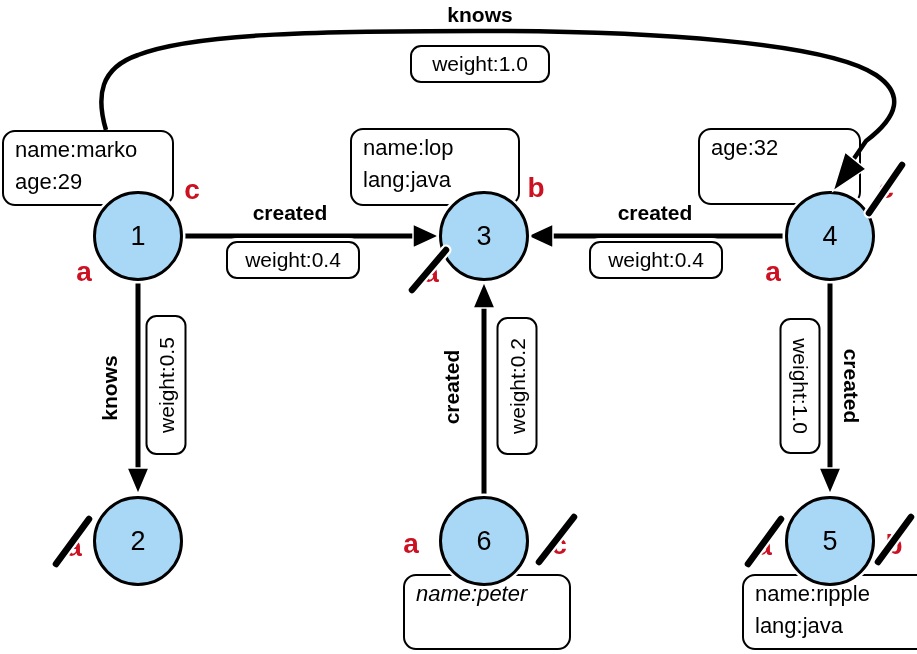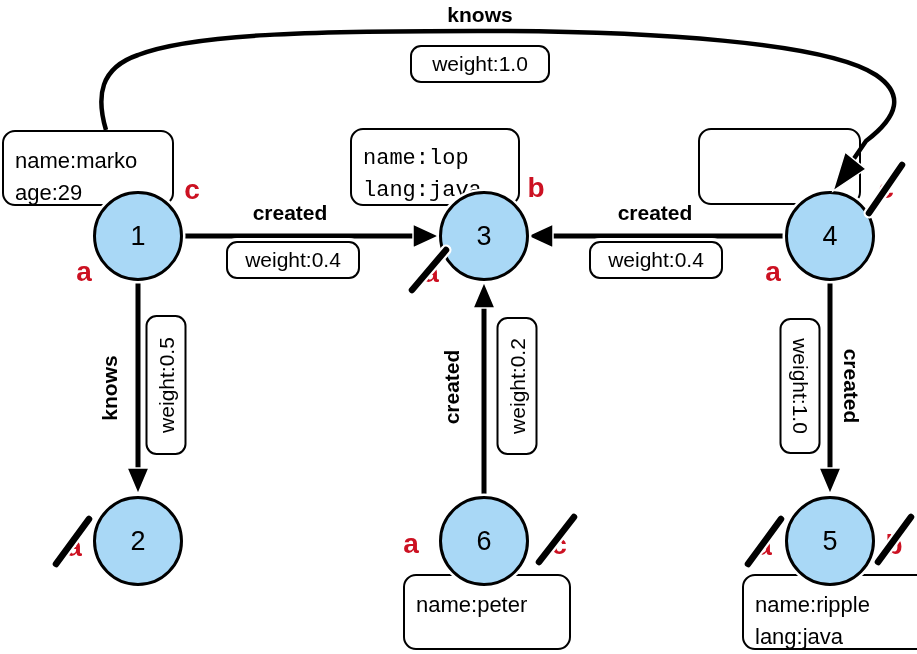--- a/index.html
+++ b/index.html
@@ -28,21 +28,21 @@
     font-size: 27px; color: #000;
     box-shadow: 0 0 0 2.5px #fff;
     z-index: 3;
   }
   .propbox {
     position: absolute;
     background: #fff;
     border: 2.5px solid #000;
     border-radius: 13px;
     box-sizing: border-box;
-    padding: 13px 11px;
+    padding: 2px 11px;
     font-size: 22px;
     line-height: 1.45;
     color: #000;
     box-shadow: 0 0 0 3px #fff;
     z-index: 2;
     white-space: nowrap;
   }
   .wbox {
     position: absolute;
     background: #fff;
@@ -106,27 +106,28 @@
     <line class="edge-line" x1="484" y1="496" x2="484" y2="305"></line>
     <polygon class="arrowhead" points="484,282 473,308 495,308"></polygon>
     <line class="edge-line" x1="830" y1="281" x2="830" y2="472"></line>
     <polygon class="arrowhead" points="830,494 819,468 841,468"></polygon>
   </svg>
 
   <div class="propbox" style="left:2px; top:130px; width:172px; height:76px;">
     <div>name:marko</div>
     <div>age:29</div>
   </div>
-  <div class="propbox" style="left:350px; top:128px; width:170px; height:78px;font-family:Liberation Mono, monospace;">
+  <div class="propbox" style="left:350px; top:128px; width:170px; height:78px;">
     <div>name:lop</div>
     <div>lang:java</div>
   </div>
   <div class="propbox" style="left:698px; top:128px; width:163px; height:77px;">
-  </div>
-  <div class="propbox" style="left:403px; top:574px; width:168px; height:76px;">
+    <div>age:32</div>
+  </div>
+  <div class="propbox" style="left:403px; top:574px; width:168px; height:76px;font-style:italic;">
     <div>name:peter</div>
   </div>
   <div class="propbox" style="left:742px; top:574px; width:204px; height:76px;">
     <div>name:ripple</div>
     <div>lang:java</div>
   </div>
 
   <div class="node" style="left:93px;  top:191px;">
       <span>1</span>
     </div>

